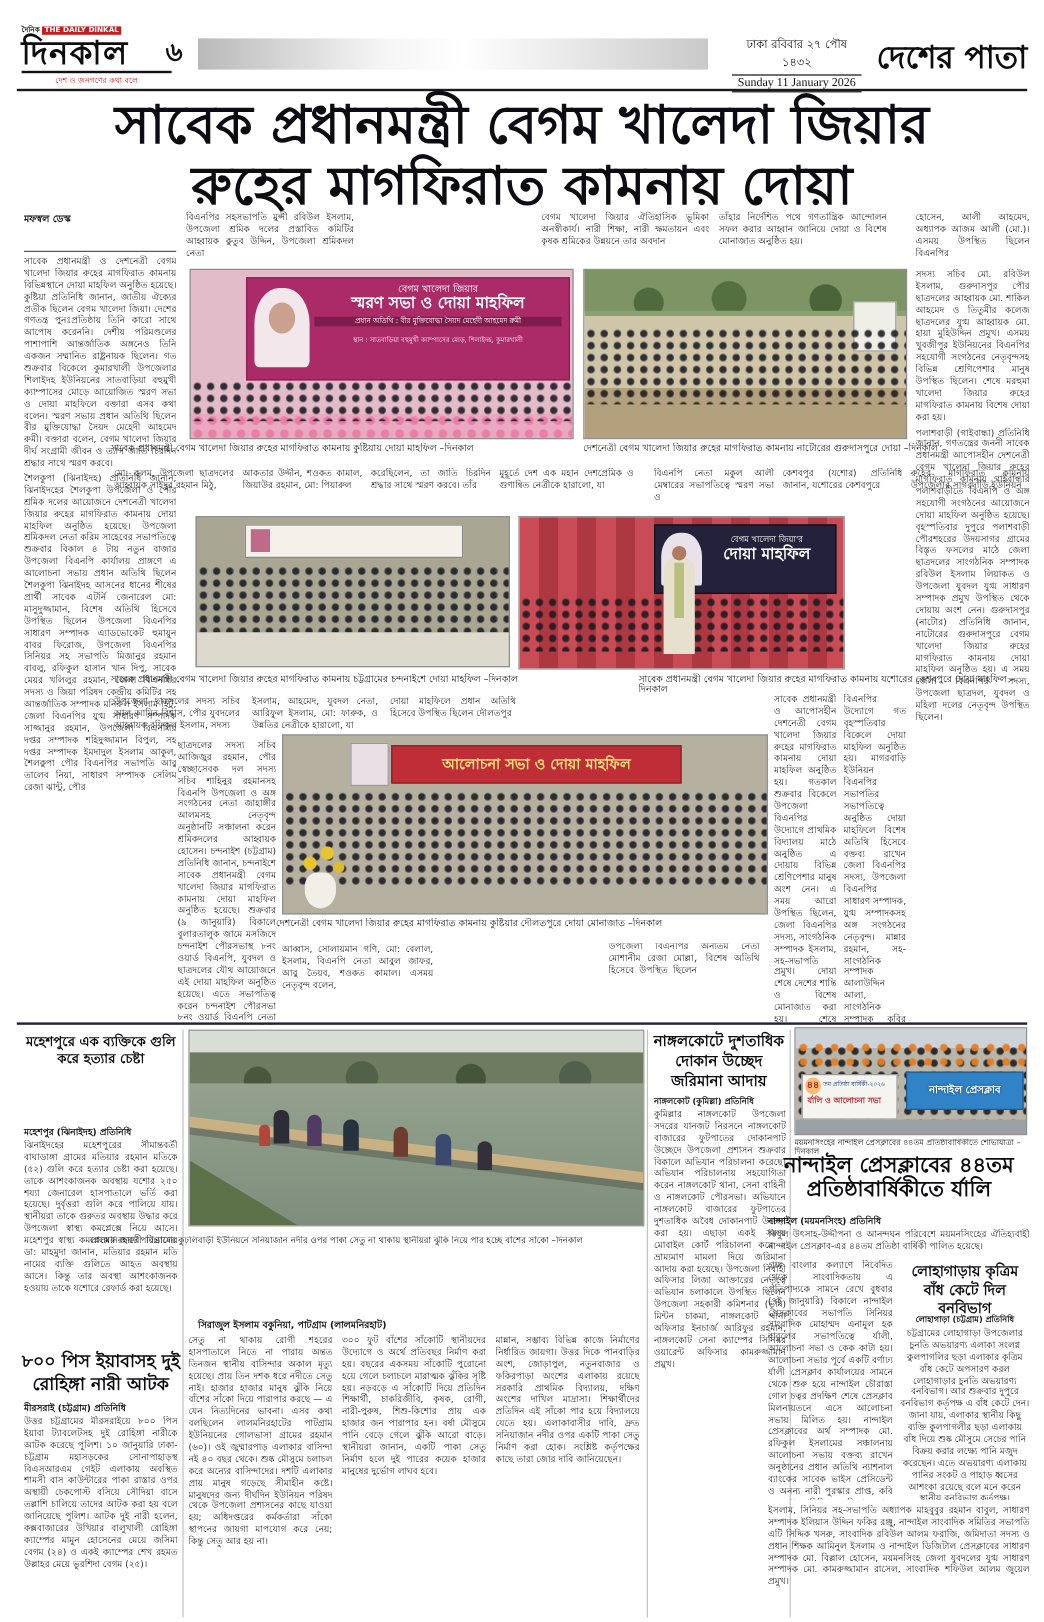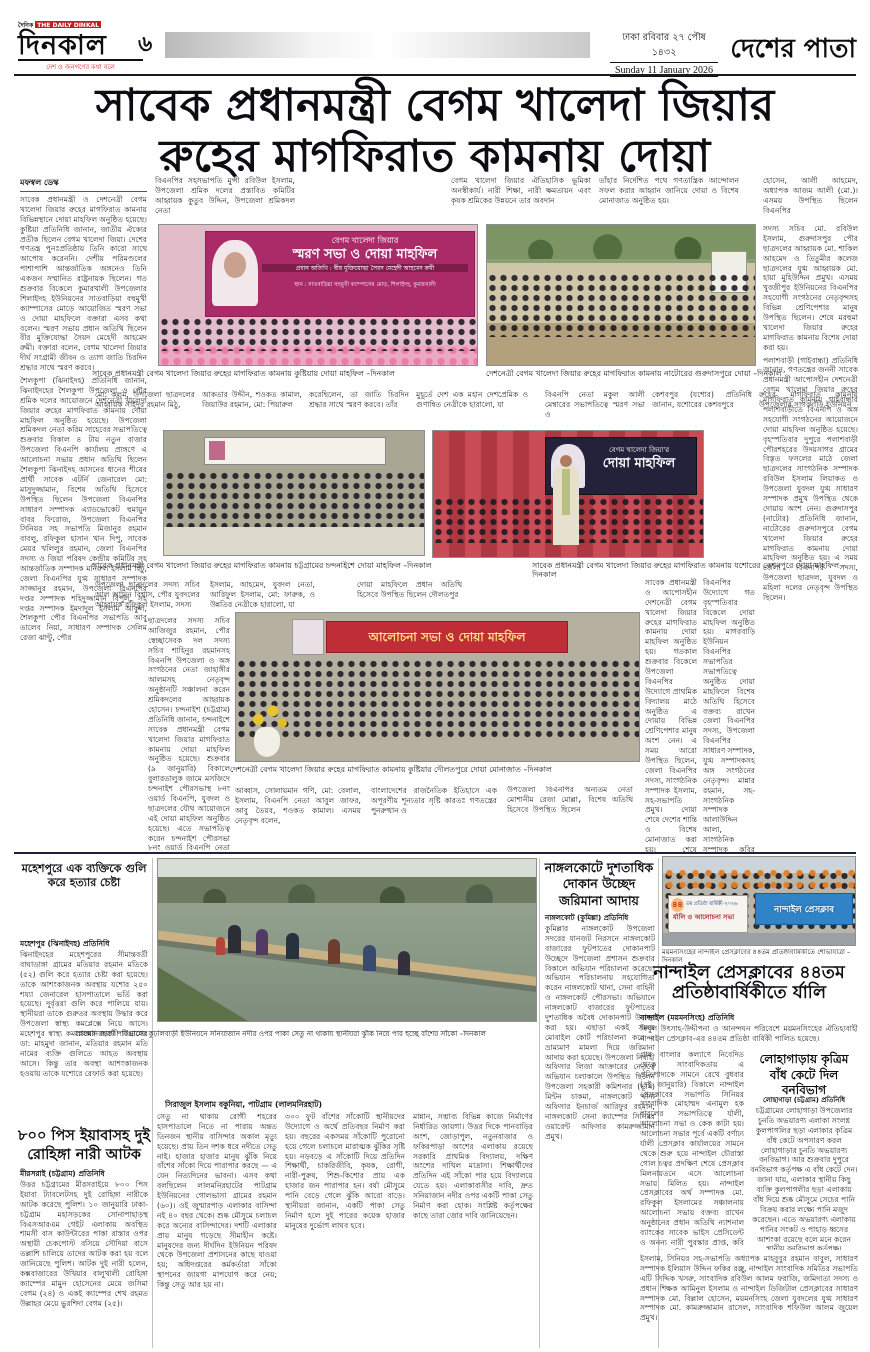--- a/index.html
+++ b/index.html
@@ -38,21 +38,21 @@
   </div>
   <div class="abs" style="left:724px;top:28px;width:132px;font-size:26px;font-weight:bold;color:#0d0d0d;text-align:right;">দেশের পাতা</div>
   <div class="abs rule" style="left:14px;top:74px;width:842px;height:2px;"></div>
 
   <div class="abs hl" style="left:60px;top:80px;width:750px;font-size:44px;">
     <div>সাবেক প্রধানমন্ত্রী বেগম খালেদা জিয়ার</div>
     <div>রুহের মাগফিরাত কামনায় দোয়া</div>
   </div>
 
   <div class="abs" style="left:20px;top:176px;width:127px;height:676px;overflow:hidden;">
-    <div class="byline" style="border-bottom:1px solid #555;padding-bottom:2px;margin-bottom:3px;">মফস্বল ডেস্ক</div>
+    <div class="byline" style="border-bottom:1px solid #555;padding-bottom:20px;margin-bottom:3px;">মফস্বল ডেস্ক</div>
     <p class="txt" style="margin:0 0 3px 0;">সাবেক প্রধানমন্ত্রী ও দেশনেত্রী বেগম খালেদা জিয়ার রুহের মাগফিরাত কামনায় বিভিন্নস্থানে দোয়া মাহফিল অনুষ্ঠিত হয়েছে। কুষ্টিয়া প্রতিনিধি জানান, জাতীয় ঐক্যের প্রতীক ছিলেন বেগম খালেদা জিয়া। দেশের গণতন্ত্র পুনঃপ্রতিষ্ঠায় তিনি কারো সাথে আপোষ করেননি। দেশীয় পরিমণ্ডলের পাশাপাশি আন্তর্জাতিক অঙ্গনেও তিনি একজন সম্মানিত রাষ্ট্রনায়ক ছিলেন। গত শুক্রবার বিকেলে কুমারখালী উপজেলার শিলাইদহ ইউনিয়নের সাতবাড়িয়া বহুমুখী ক্যাম্পাসের মোড়ে আয়োজিত স্মরণ সভা ও দোয়া মাহফিলে বক্তারা এসব কথা বলেন। স্মরণ সভায় প্রধান অতিথি ছিলেন বীর মুক্তিযোদ্ধা সৈয়দ মেহেদী আহমেদ রুমী। বক্তারা বলেন, বেগম খালেদা জিয়ার দীর্ঘ সংগ্রামী জীবন ও ত্যাগ জাতি চিরদিন শ্রদ্ধার সাথে স্মরণ করবে।</p>
     <p class="txt" style="margin:0;">শৈলকুপা (ঝিনাইদহ) প্রতিনিধি জানান, ঝিনাইদহের শৈলকুপা উপজেলা ও পৌর শ্রমিক দলের আয়োজনে দেশনেত্রী খালেদা জিয়ার রুহের মাগফিরাত কামনায় দোয়া মাহফিল অনুষ্ঠিত হয়েছে। উপজেলা শ্রমিকদল নেতা করিম সাহেবের সভাপতিত্বে শুক্রবার বিকাল ৪ টায় নতুন বাজার উপজেলা বিএনপি কার্যালয় প্রাঙ্গণে এ আলোচনা সভায় প্রধান অতিথি ছিলেন শৈলকুপা ঝিনাইদহ আসনের ধানের শীষের প্রার্থী সাবেক এটর্নি জেনারেল মো: মাসুদুজ্জামান, বিশেষ অতিথি হিসেবে উপস্থিত ছিলেন উপজেলা বিএনপির সাধারণ সম্পাদক এ্যাডভোকেট হুমায়ুন বাবর ফিরোজ, উপজেলা বিএনপির সিনিয়র সহ সভাপতি মিজানুর রহমান বাবলু, রফিকুল হাসান খান দিপু, সাবেক মেয়র খলিলুর রহমান, জেলা বিএনপির সদস্য ও জিয়া পরিষদ কেন্দ্রীয় কমিটির সহ আন্তর্জাতিক সম্পাদক মনিরুল ইসলাম হিটু, জেলা বিএনপির যুগ্ম সাধারণ সম্পাদক সাজ্জানুর রহমান, উপজেলা বিএনপির দপ্তর সম্পাদক শহিদুজ্জামান বিপুল, সহ দপ্তর সম্পাদক ইমদাদুল ইসলাম আকুল, শৈলকুপা পৌর বিএনপির সভাপতি আবু তালেব নিয়া, সাধারণ সম্পাদক সেলিম রেজা ঝান্টু, পৌর</p>
   </div>
 
   <div class="abs txt" style="left:155px;top:176px;width:140px;height:44px;">বিএনপির সহসভাপতি মুন্সী রবিউল ইসলাম, উপজেলা শ্রমিক দলের প্রস্তাবিত কমিটির আহ্বায়ক কুতুব উদ্দিন, উপজেলা শ্রমিকদল নেতা</div>
   <div class="abs txt" style="left:451px;top:176px;width:140px;height:44px;">বেগম খালেদা জিয়ার ঐতিহাসিক ভূমিকা অনস্বীকার্য। নারী শিক্ষা, নারী ক্ষমতায়ন এবং কৃষক শ্রমিকের উন্নয়নে তার অবদান</div>
   <div class="abs txt" style="left:599px;top:176px;width:140px;height:44px;">তাঁহার নির্দেশিত পথে গণতান্ত্রিক আন্দোলন সফল করার আহ্বান জানিয়ে দোয়া ও বিশেষ মোনাজাত অনুষ্ঠিত হয়।</div>
   <div class="abs txt" style="left:763px;top:176px;width:95px;height:44px;">হোসেন, আলী আহমেদ, অধ্যাপক আজম আলী (মো.)। এসময় উপস্থিত ছিলেন বিএনপির</div>
 
   <div class="photo" style="left:158px;top:224px;width:320px;height:142px;background:#e3bcc9;">
@@ -105,21 +105,21 @@
     <div class="abs" style="left:120px;top:34px;width:26px;height:80px;background:#e7e0ce;border-radius:10px 10px 0 0;">
       <div class="abs" style="left:7px;top:-10px;width:12px;height:12px;background:#b07a5c;border-radius:50%;"></div>
       <div class="abs" style="left:9px;top:4px;width:8px;height:46px;background:#b9c07e;"></div>
     </div>
   </div>
   <div class="abs cap" style="left:92px;top:561px;width:400px;">সাবেক প্রধানমন্ত্রী বেগম খালেদা জিয়ার রুহের মাগফিরাত কামনায় চট্টগ্রামের চন্দনাইশে দোয়া মাহফিল –দিনকাল</div>
   <div class="abs cap" style="left:532px;top:561px;width:326px;">সাবেক প্রধানমন্ত্রী বেগম খালেদা জিয়ার রুহের মাগফিরাত কামনায় যশোরের কেশবপুরে দোয়া মাহফিল –দিনকাল</div>
 
   <div class="abs txt" style="left:95px;top:580px;width:105px;height:30px;">উপজেলা ছাত্রদলের সদস্য সচিব আল আমিন বিশ্বাস, পৌর যুবদলের আহ্বায়ক রফিকুল ইসলাম, সদস্য</div>
   <div class="abs txt" style="left:210px;top:580px;width:105px;height:30px;">ইসলাম, আহমেদ, যুবদল নেতা, আরিফুল ইসলাম, মো: ফারুক, ও উন্নতির নেত্রীকে হারালো, যা</div>
-  <div class="abs txt" style="left:325px;top:580px;width:105px;height:30px;margin-left:32px;">দোয়া মাহফিলে প্রধান অতিথি হিসেবে উপস্থিত ছিলেন দৌলতপুর</div>
+  <div class="abs txt" style="left:325px;top:580px;width:105px;height:30px;">দোয়া মাহফিলে প্রধান অতিথি হিসেবে উপস্থিত ছিলেন দৌলতপুর</div>
   <div class="abs txt" style="left:148px;top:616px;width:82px;height:238px;">ছাত্রদলের সদস্য সচিব আজিজুর রহমান, পৌর স্বেচ্ছাসেবক দল সদস্য সচিব শাহিনুর রহমানসহ বিএনপি উপজেলা ও অঙ্গ সংগঠনের নেতা জাহাঙ্গীর আলমসহ নেতৃবৃন্দ অনুষ্ঠানটি সঞ্চালনা করেন শ্রমিকদলের আহ্বায়ক হোসেন। চন্দনাইশ (চট্টগ্রাম) প্রতিনিধি জানান, চন্দনাইশে সাবেক প্রধানমন্ত্রী বেগম খালেদা জিয়ার মাগফিরাত কামনায় দোয়া মাহফিল অনুষ্ঠিত হয়েছে। শুক্রবার (৯ জানুয়ারি) বিকালে বুলারতালুক জামে মসজিদে চন্দনাইশ পৌরসভাস্থ ৮নং ওয়ার্ড বিএনপি, যুবদল ও ছাত্রদলের যৌথ আয়োজনে এই দোয়া মাহফিল অনুষ্ঠিত হয়েছে। এতে সভাপতিত্ব করেন চন্দনাইশ পৌরসভা ৮নং ওয়ার্ড বিএনপি নেতা সোলেমান। প্রধান অতিথি ছিলেন চট্টগ্রাম দক্ষিণ জেলা যুবদলের সভাপতি সিরাজুল ইসলাম। অন্যান্যের মধ্যে উপস্থিত ছিলেন বিএনপি নেতা আলমগীর</div>
   <div class="abs txt" style="left:645px;top:578px;width:52px;height:276px;">সাবেক প্রধানমন্ত্রী ও আপোসহীন দেশনেত্রী বেগম খালেদা জিয়ার রুহের মাগফিরাত কামনায় দোয়া মাহফিল অনুষ্ঠিত হয়। গতকাল শুক্রবার বিকেলে উপজেলা বিএনপির উদ্যোগে প্রাথমিক বিদ্যালয় মাঠে অনুষ্ঠিত এ দোয়ায় বিভিন্ন শ্রেণিপেশার মানুষ অংশ নেন। এ সময় আরো উপস্থিত ছিলেন, জেলা বিএনপির সদস্য, সাংগঠনিক সম্পাদক ইসলাম, সহ-সভাপতি প্রমুখ। দোয়া শেষে দেশের শান্তি ও বিশেষ মোনাজাত করা হয়। শেষে বিএনপির সাবেক চেয়ারম্যানের মঙ্গল কামনায় সকলের কাছে দোয়া চাওয়া হয়।</div>
   <div class="abs txt" style="left:703px;top:578px;width:52px;height:276px;">বিএনপির উদ্যোগে গত বৃহস্পতিবার বিকেলে দোয়া মাহফিল অনুষ্ঠিত হয়। মাগরবাড়ি ইউনিয়ন বিএনপির সভাপতির সভাপতিত্বে অনুষ্ঠিত দোয়া মাহফিলে বিশেষ অতিথি হিসেবে বক্তব্য রাখেন জেলা বিএনপির সদস্য, উপজেলা বিএনপির সাধারণ সম্পাদক, যুগ্ম সম্পাদকসহ অঙ্গ সংগঠনের নেতৃবৃন্দ। মান্নার রহমান, সহ-সাংগঠনিক সম্পাদক আলাউদ্দিন আলা, সাংগঠনিক সম্পাদক কবির বিশ্বাস, যুগ্ম-সম্পাদক আলমগীর সিদ্দিক, সিরাজদিখান ইউনিয়ন বিএনপির নেতৃবৃন্দ উপস্থিত ছিলেন।</div>
 
   <div class="abs" style="left:763px;top:224px;width:95px;height:630px;overflow:hidden;">
     <p class="txt" style="margin:0 0 3px 0;">সদস্য সচিব মো. রবিউল ইসলাম, গুরুদাসপুর পৌর ছাত্রদলের আহ্বায়ক মো. শাকিল আহমেদ ও তিতুমীর কলেজ ছাত্রদলের যুগ্ম আহ্বায়ক মো. হায়া মুহিউদ্দিন প্রমুখ। এসময় খুবজীপুর ইউনিয়নের বিএনপির সহযোগী সংগঠনের নেতৃবৃন্দসহ বিভিন্ন শ্রেণিপেশার মানুষ উপস্থিত ছিলেন। শেষে মরহুমা খালেদা জিয়ার রুহের মাগফিরাত কামনায় বিশেষ দোয়া করা হয়।</p>
     <p class="txt" style="margin:0;">পলাশবাড়ী (গাইবান্ধা) প্রতিনিধি জানান, গণতন্ত্রের জননী সাবেক প্রধানমন্ত্রী আপোসহীন দেশনেত্রী বেগম খালেদা জিয়ার রুহের মাগফিরাত কামনায় গাইবান্ধার পলাশবাড়ীতে বিএনপি ও অঙ্গ সহযোগী সংগঠনের আয়োজনে দোয়া মাহফিল অনুষ্ঠিত হয়েছে। বৃহস্পতিবার দুপুরে পলাশবাড়ী পৌরশহরের উদয়সাগর গ্রামের বিস্তৃত ফসলের মাঠে জেলা ছাত্রদলের সাংগঠনিক সম্পাদক রবিউল ইসলাম লিয়াকত ও উপজেলা যুবদল যুগ্ম সাধারণ সম্পাদক প্রমুখ উপস্থিত থেকে দোয়ায় অংশ নেন। গুরুদাসপুর (নাটোর) প্রতিনিধি জানান, নাটোরের গুরুদাসপুরে বেগম খালেদা জিয়ার রুহের মাগফিরাত কামনায় দোয়া মাহফিল অনুষ্ঠিত হয়। এ সময় জেলা বিএনপির সদস্য, উপজেলা ছাত্রদল, যুবদল ও মহিলা দলের নেতৃবৃন্দ উপস্থিত ছিলেন।</p>
   </div>
 
   <div class="photo" style="left:235px;top:612px;width:405px;height:150px;background:#b6b0a0;">
@@ -127,21 +127,20 @@
       <div class="bannertxt" style="font-size:12px;font-weight:bold;color:#ffe27a;line-height:30px;">আলোচনা সভা ও দোয়া মাহফিল</div>
     </div>
     <div class="abs" style="left:56px;top:6px;width:30px;height:34px;background:#e9e0e6;border:1px solid #999;"></div>
     <div class="crowd" style="left:0;top:46px;width:100%;height:80px;"></div>
     <div class="abs" style="left:18px;bottom:4px;width:26px;height:30px;background:#f2efe6;border-radius:40% 40% 50% 50%;"></div>
     <div class="abs" style="left:8px;bottom:28px;width:48px;height:34px;background:radial-gradient(circle at 30% 60%,#e8c52e 5px,transparent 6px),radial-gradient(circle at 60% 35%,#e8c52e 5px,transparent 6px),radial-gradient(circle at 80% 70%,#e0bd2a 4px,transparent 5px);"></div>
   </div>
   <div class="abs cap" style="left:230px;top:765px;width:412px;">দেশনেত্রী বেগম খালেদা জিয়ার রুহের মাগফিরাত কামনায় কুষ্টিয়ার দৌলতপুরে দোয়া মোনাজাত –দিনকাল</div>
 
   <div class="abs txt" style="left:235px;top:786px;width:126px;height:66px;">আব্বাস, সোলায়মান গণি, মো: বেলাল, ইসলাম, বিএনপি নেতা আবুল জাফর, আবু তৈয়ব, শওকত কামাল। এসময় নেতৃবৃন্দ বলেন,</div>
-  <div class="abs txt" style="left:371px;top:786px;width:126px;height:66px;">বাংলাদেশের রাজনৈতিক ইতিহাসে এক অপূরণীয় শূন্যতার সৃষ্টি কারতঃ গণতন্ত্রের পুনরুত্থান ও</div>
   <div class="abs txt" style="left:507px;top:786px;width:126px;height:66px;font-family:Liberation Mono, monospace;">উপজেলা বিএনপির অন্যতম নেতা মোশানীম রেজা মোল্লা, বিশেষ অতিথি হিসেবে উপস্থিত ছিলেন</div>
 
   <div class="abs" style="left:14px;top:852px;width:842px;height:2px;background:#202038;"></div>
 
   <div class="abs hl" style="left:18px;top:862px;width:132px;font-size:11px;line-height:1.3;">মহেশপুরে এক ব্যক্তিকে গুলি করে হত্যার চেষ্টা</div>
   <div class="abs byline" style="left:20px;top:938px;width:128px;font-size:7.5px;">মহেশপুর (ঝিনাইদহ) প্রতিনিধি</div>
   <div class="abs txt" style="left:20px;top:950px;width:128px;height:172px;">ঝিনাইদহের মহেশপুরের সীমান্তবর্তী বাঘাডাঙ্গা গ্রামের মতিয়ার রহমান মতিকে (৫২) গুলি করে হত্যার চেষ্টা করা হয়েছে। তাকে আশংকাজনক অবস্থায় যশোর ২৫০ শয্যা জেনারেল হাসপাতালে ভর্তি করা হয়েছে। দুর্বৃত্তরা গুলি করে পালিয়ে যায়। স্থানীয়রা তাকে গুরুতর অবস্থায় উদ্ধার করে উপজেলা স্বাস্থ্য কমপ্লেক্সে নিয়ে আসে। মহেশপুর স্বাস্থ্য কমপ্লেক্সের জরুরী বিভাগের ডা: মাহমুদা জানান, মতিয়ার রহমান মতি নামের ব্যক্তি গুলিতে আহত অবস্থায় আসে। কিন্তু তার অবস্থা আশংকাজনক হওয়ায় তাকে যশোরে রেফার্ড করা হয়েছে।</div>
 
   <div class="abs hl" style="left:18px;top:1126px;width:132px;font-size:14.5px;line-height:1.3;">৮০০ পিস ইয়াবাসহ দুই রোহিঙ্গা নারী আটক</div>
   <div class="abs byline" style="left:20px;top:1168px;width:128px;font-size:7.5px;">মীরসরাই (চট্টগ্রাম) প্রতিনিধি</div>

